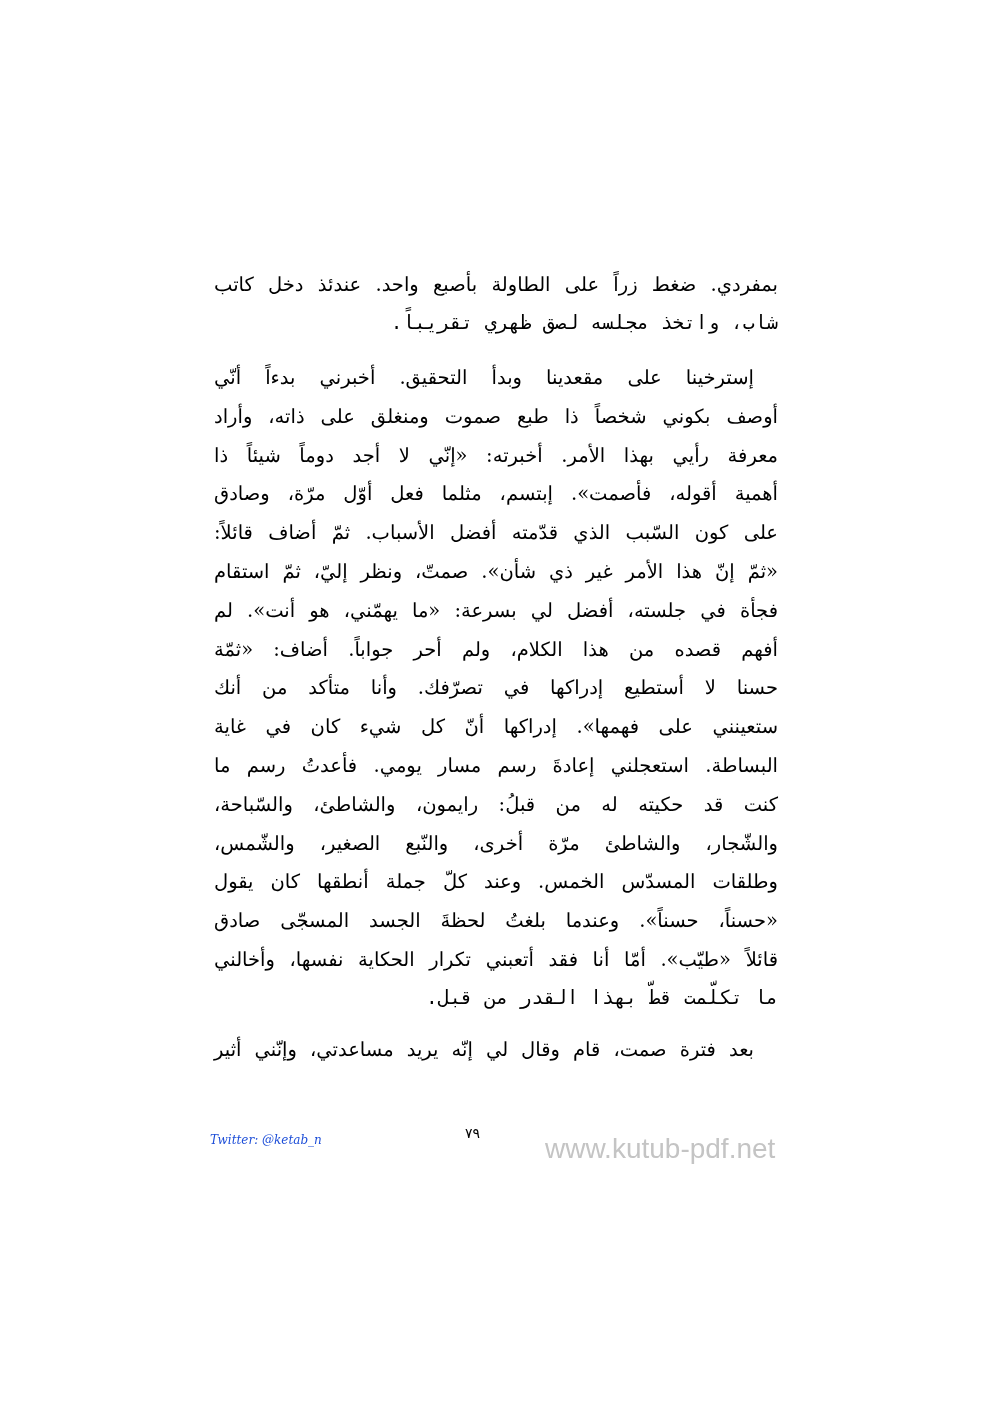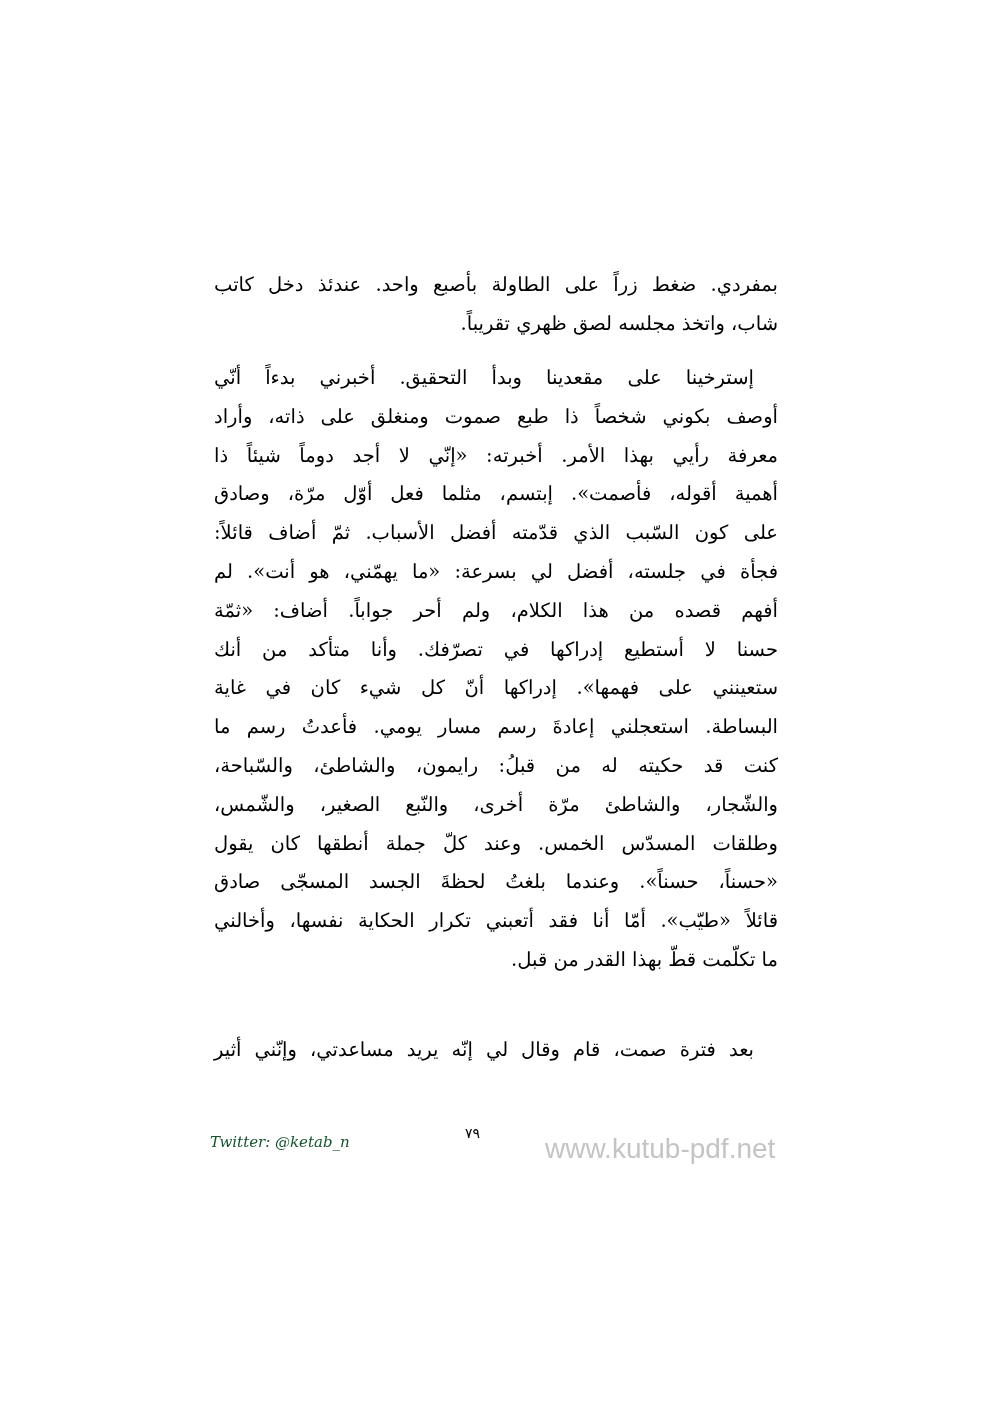--- a/index.html
+++ b/index.html
@@ -15,29 +15,29 @@
       color: #000;
     }
     .line {
       display: block;
       height: 38.8px;
       line-height: 38.8px;
       white-space: nowrap;
       text-align: justify;
       text-align-last: justify;
     }
-    .line.last { text-align-last: right; }
+    .line.last { text-align-last: right; font-family: Liberation Mono, monospace; }
     .line.indent { padding-right: 24px; }
     #para1 { top: 266px; }
     #para2 { top: 359px; }
     #para3 { top: 1031px; }
     .footer-twitter {
       position: absolute; left: 210px; top: 1133px;
       font-family: "DejaVu Serif", serif; font-style: italic;
-      font-size: 15px; color: #14532d;
+      font-size: 12px; color: #1d4ed8;
     }
     .page-number {
       position: absolute; left: 465px; top: 1125px;
       font-family: "DejaVu Sans", sans-serif; font-size: 14px; color: #000;
     }
     .watermark {
       position: absolute; left: 545px; top: 1133px;
       font-family: "Liberation Sans", sans-serif; font-size: 28px;
       color: #c4c4c4; letter-spacing: 0px;
     }
@@ -51,20 +51,21 @@
     <span class="line">بمفردي. ضغط زراً على الطاولة بأصبع واحد. عندئذ دخل كاتب</span>
     <span class="line last">شاب، واتخذ مجلسه لصق ظهري تقريباً.</span>
   </div>
 
   <div class="text-block" id="para2">
     <span class="line indent">إسترخينا على مقعدينا وبدأ التحقيق. أخبرني بدءاً أنّي</span>
     <span class="line">أوصف بكوني شخصاً ذا طبع صموت ومنغلق على ذاته، وأراد</span>
     <span class="line">معرفة رأيي بهذا الأمر. أخبرته: «إنّي لا أجد دوماً شيئاً ذا</span>
     <span class="line">أهمية أقوله، فأصمت». إبتسم، مثلما فعل أوّل مرّة، وصادق</span>
     <span class="line">على كون السّبب الذي قدّمته أفضل الأسباب. ثمّ أضاف قائلاً:</span>
+    <span class="line">«ثمّ إنّ هذا الأمر غير ذي شأن». صمتّ، ونظر إليّ، ثمّ استقام</span>
     <span class="line">فجأة في جلسته، أفضل لي بسرعة: «ما يهمّني، هو أنت». لم</span>
     <span class="line">أفهم قصده من هذا الكلام، ولم أحر جواباً. أضاف: «ثمّة</span>
     <span class="line">حسنا لا أستطيع إدراكها في تصرّفك. وأنا متأكد من أنك</span>
     <span class="line">ستعينني على فهمها». إدراكها أنّ كل شيء كان في غاية</span>
     <span class="line">البساطة. استعجلني إعادةَ رسم مسار يومي. فأعدتُ رسم ما</span>
     <span class="line">كنت قد حكيته له من قبلُ: رايمون، والشاطئ، والسّباحة،</span>
     <span class="line">والشّجار، والشاطئ مرّة أخرى، والنّبع الصغير، والشّمس،</span>
     <span class="line">وطلقات المسدّس الخمس. وعند كلّ جملة أنطقها كان يقول</span>
     <span class="line">«حسناً، حسناً». وعندما بلغتُ لحظةَ الجسد المسجّى صادق</span>
     <span class="line">قائلاً «طيّب». أمّا أنا فقد أتعبني تكرار الحكاية نفسها، وأخالني</span>

